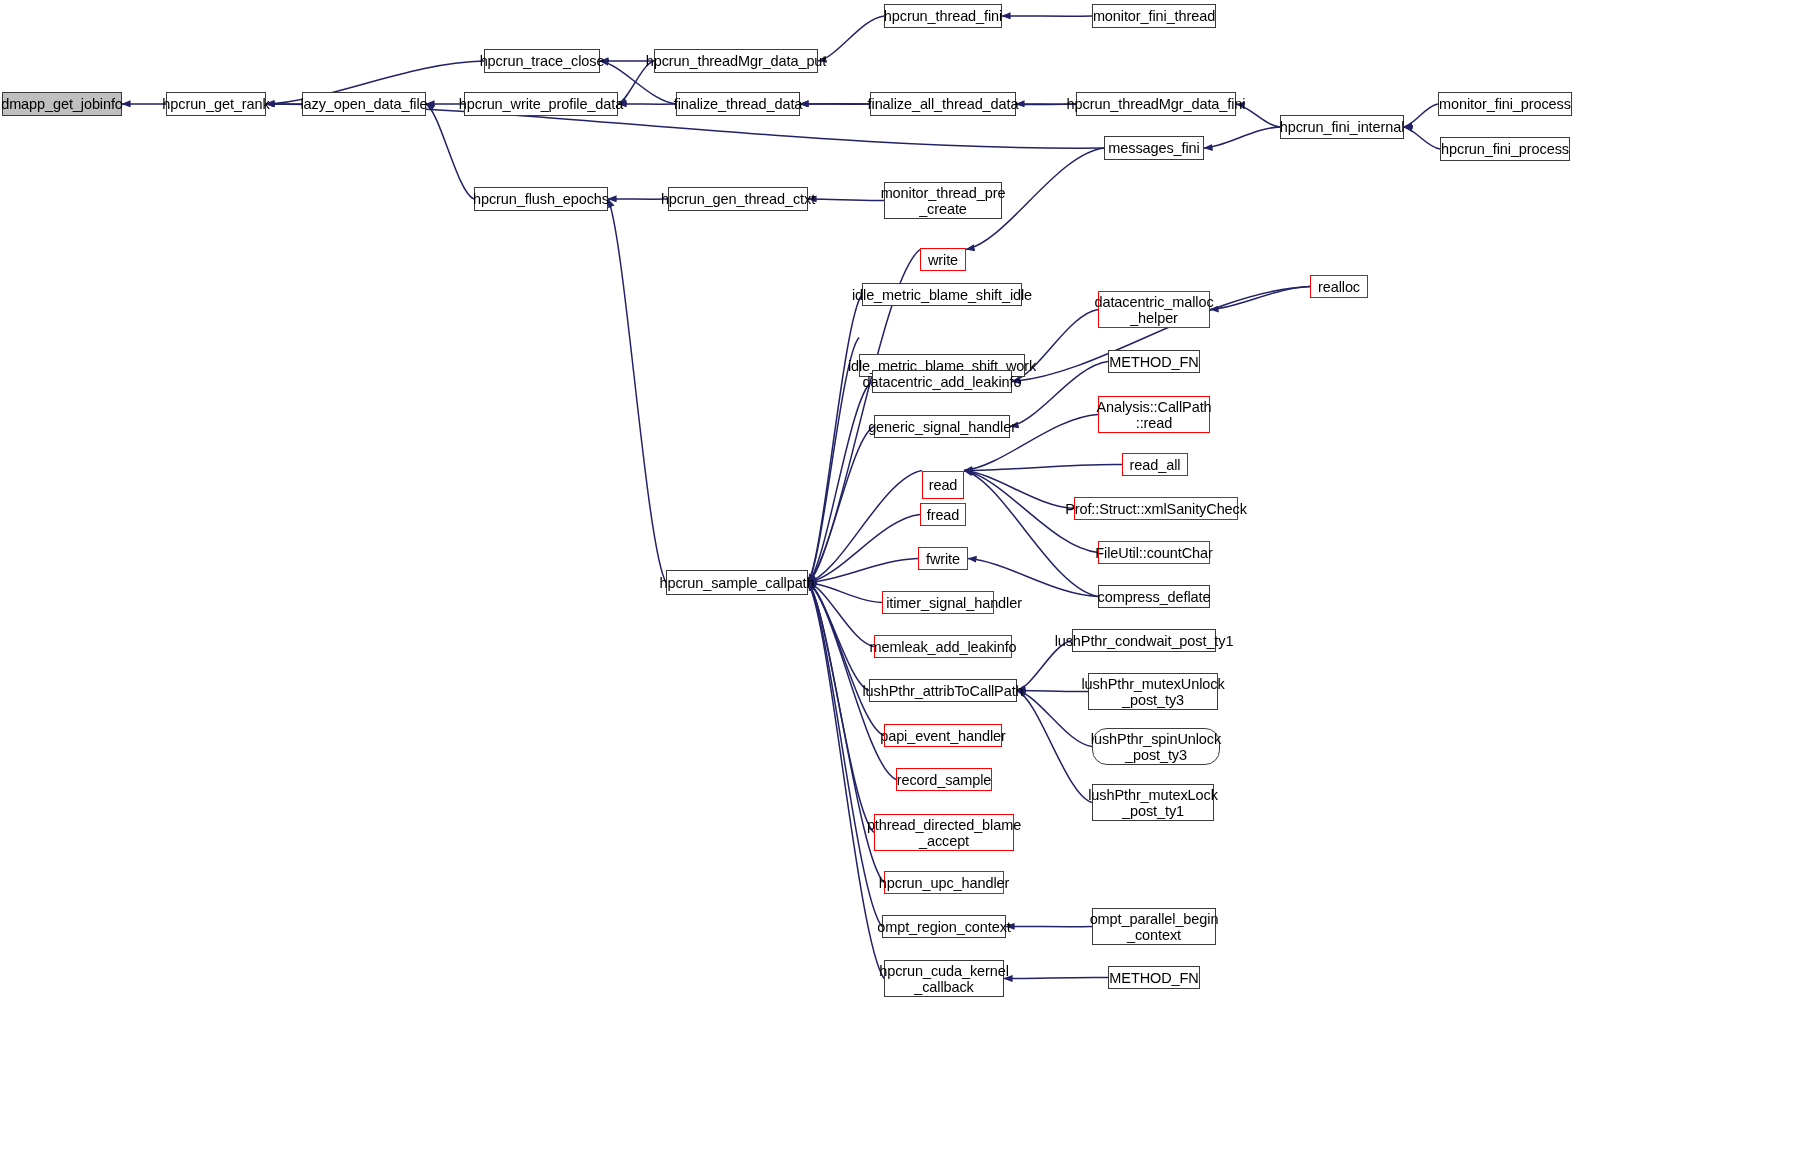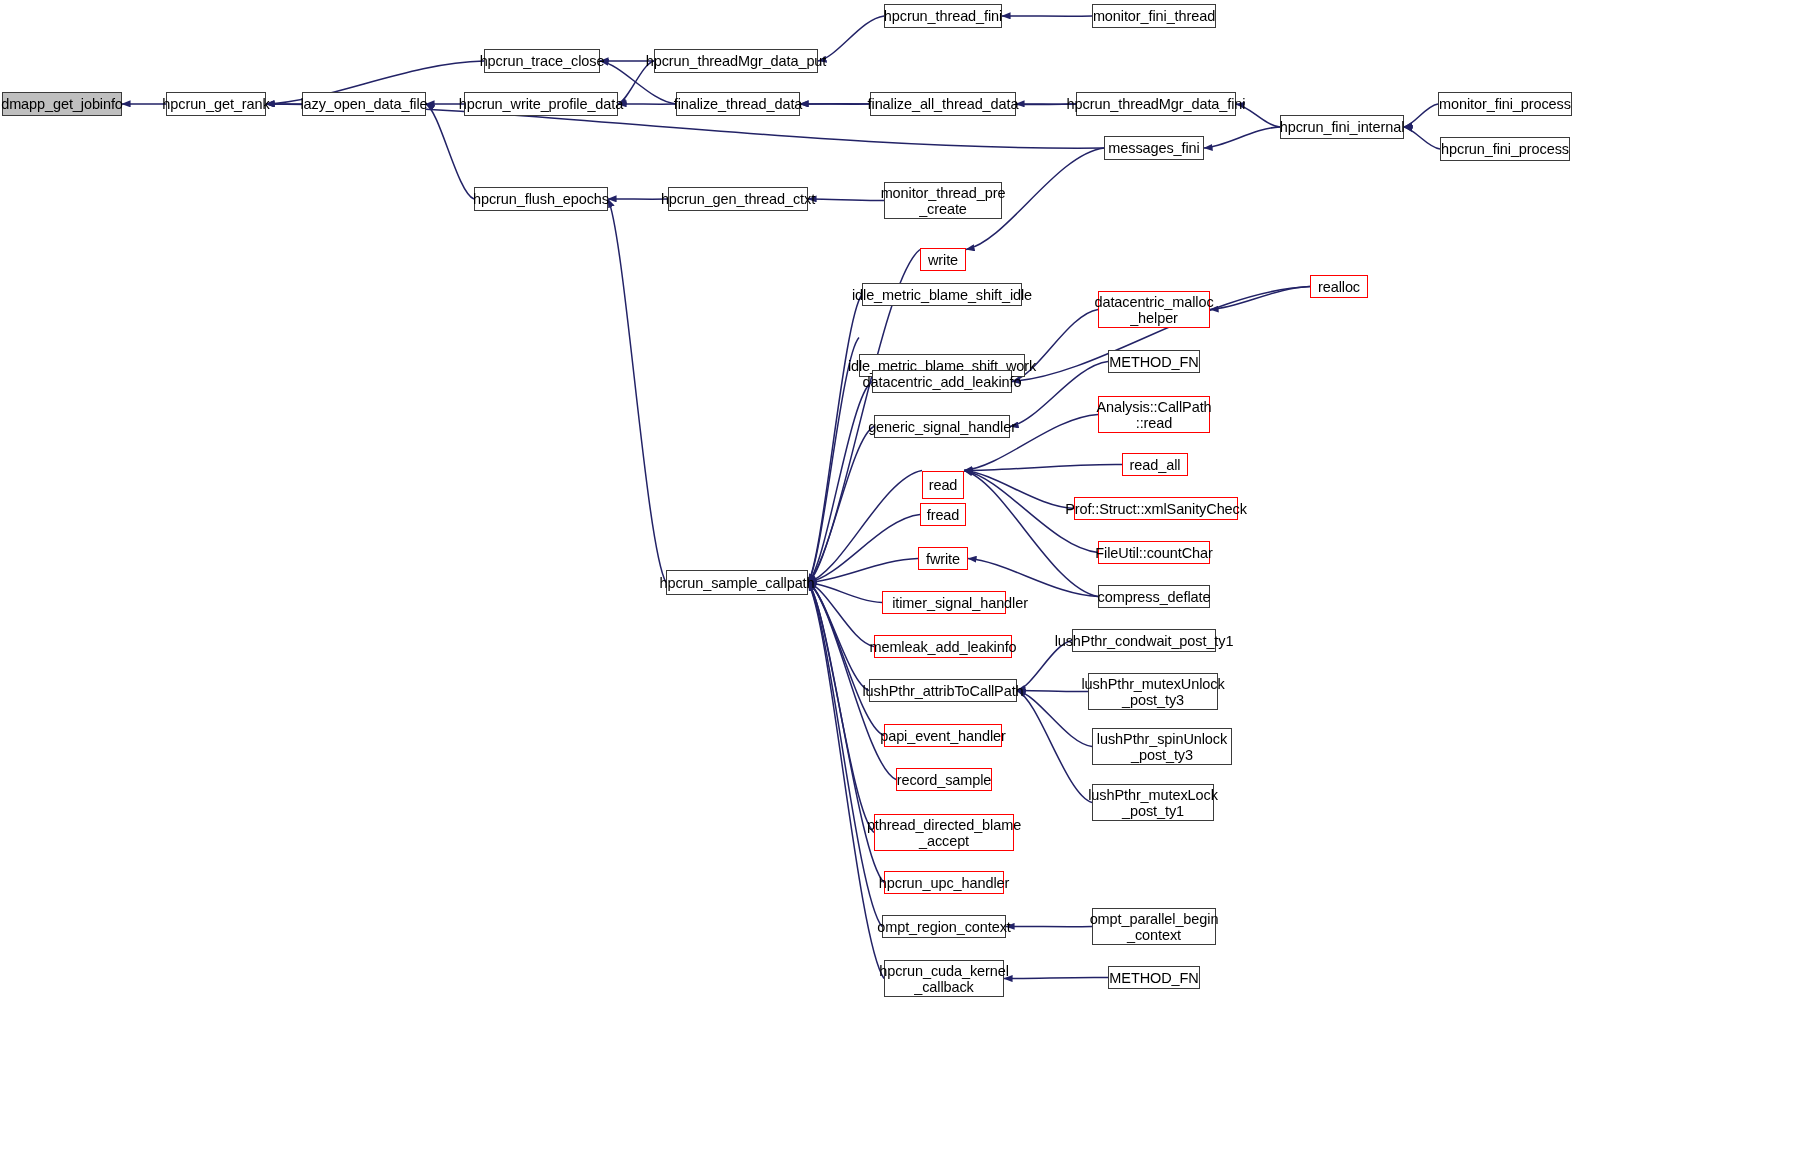--- a/index.html
+++ b/index.html
@@ -132,21 +132,21 @@
     <div class="node black" style="left: 884px; top: 182px; width: 118px; height: 37px;">monitor_thread_pre
 _create</div>
     <div class="node red" style="left: 920px; top: 248px; width: 46px; height: 23px;">write</div>
     <div class="node black" style="left: 862px; top: 283px; width: 160px; height: 23px;">idle_metric_blame_shift_idle</div>
     <div class="node black" style="left: 859px; top: 326px; width: 166px; height: 23px; margin-top: 28px;">idle_metric_blame_shift_work</div>
     <div class="node black" style="left: 872px; top: 370px; width: 140px; height: 23px;">datacentric_add_leakinfo</div>
     <div class="node black" style="left: 874px; top: 415px; width: 136px; height: 23px;">generic_signal_handler</div>
     <div class="node red" style="left: 922px; top: 471px; width: 42px; height: 28px;">read</div>
     <div class="node red" style="left: 920px; top: 503px; width: 46px; height: 23px;">fread</div>
     <div class="node red" style="left: 918px; top: 547px; width: 50px; height: 23px;">fwrite</div>
-    <div class="node red" style="left: 882px; top: 591px; width: 124px; height: 23px; padding-left: 32px;">itimer_signal_handler</div>
+    <div class="node red" style="left: 882px; top: 591px; width: 112px; height: 23px; padding-left: 32px;">itimer_signal_handler</div>
     <div class="node red" style="left: 874px; top: 635px; width: 138px; height: 23px;">memleak_add_leakinfo</div>
     <div class="node black" style="left: 869px; top: 679px; width: 148px; height: 23px;">lushPthr_attribToCallPath</div>
     <div class="node red" style="left: 884px; top: 724px; width: 118px; height: 23px;">papi_event_handler</div>
     <div class="node red" style="left: 896px; top: 768px; width: 96px; height: 23px;">record_sample</div>
     <div class="node red" style="left: 874px; top: 814px; width: 140px; height: 37px;">pthread_directed_blame
 _accept</div>
     <div class="node red" style="left: 884px; top: 871px; width: 120px; height: 23px;">hpcrun_upc_handler</div>
     <div class="node black" style="left: 882px; top: 915px; width: 124px; height: 23px;">ompt_region_context</div>
     <div class="node black" style="left: 884px; top: 960px; width: 120px; height: 37px;">hpcrun_cuda_kernel
 _callback</div>
@@ -157,20 +157,20 @@
     <div class="node black" style="left: 1108px; top: 350px; width: 92px; height: 23px;">METHOD_FN</div>
     <div class="node red" style="left: 1098px; top: 396px; width: 112px; height: 37px;">Analysis::CallPath
 ::read</div>
     <div class="node red" style="left: 1122px; top: 453px; width: 66px; height: 23px;">read_all</div>
     <div class="node red" style="left: 1074px; top: 497px; width: 164px; height: 23px;">Prof::Struct::xmlSanityCheck</div>
     <div class="node red" style="left: 1098px; top: 541px; width: 112px; height: 23px;">FileUtil::countChar</div>
     <div class="node black" style="left: 1098px; top: 585px; width: 112px; height: 23px;">compress_deflate</div>
     <div class="node black" style="left: 1072px; top: 629px; width: 144px; height: 23px;">lushPthr_condwait_post_ty1</div>
     <div class="node black" style="left: 1088px; top: 673px; width: 130px; height: 37px;">lushPthr_mutexUnlock
 _post_ty3</div>
-    <div class="node black" style="left: 1092px; top: 728px; width: 140px; height: 37px;">lushPthr_spinUnlock
+    <div class="node black" style="left: 1092px; top: 728px; width: 128px; height: 37px; border-radius: 15px;">lushPthr_spinUnlock
 _post_ty3</div>
     <div class="node black" style="left: 1092px; top: 784px; width: 122px; height: 37px;">lushPthr_mutexLock
 _post_ty1</div>
     <div class="node black" style="left: 1092px; top: 908px; width: 124px; height: 37px;">ompt_parallel_begin
 _context</div>
     <div class="node black" style="left: 1108px; top: 966px; width: 92px; height: 23px;">METHOD_FN</div>
   </div>
 
 </body></html>

